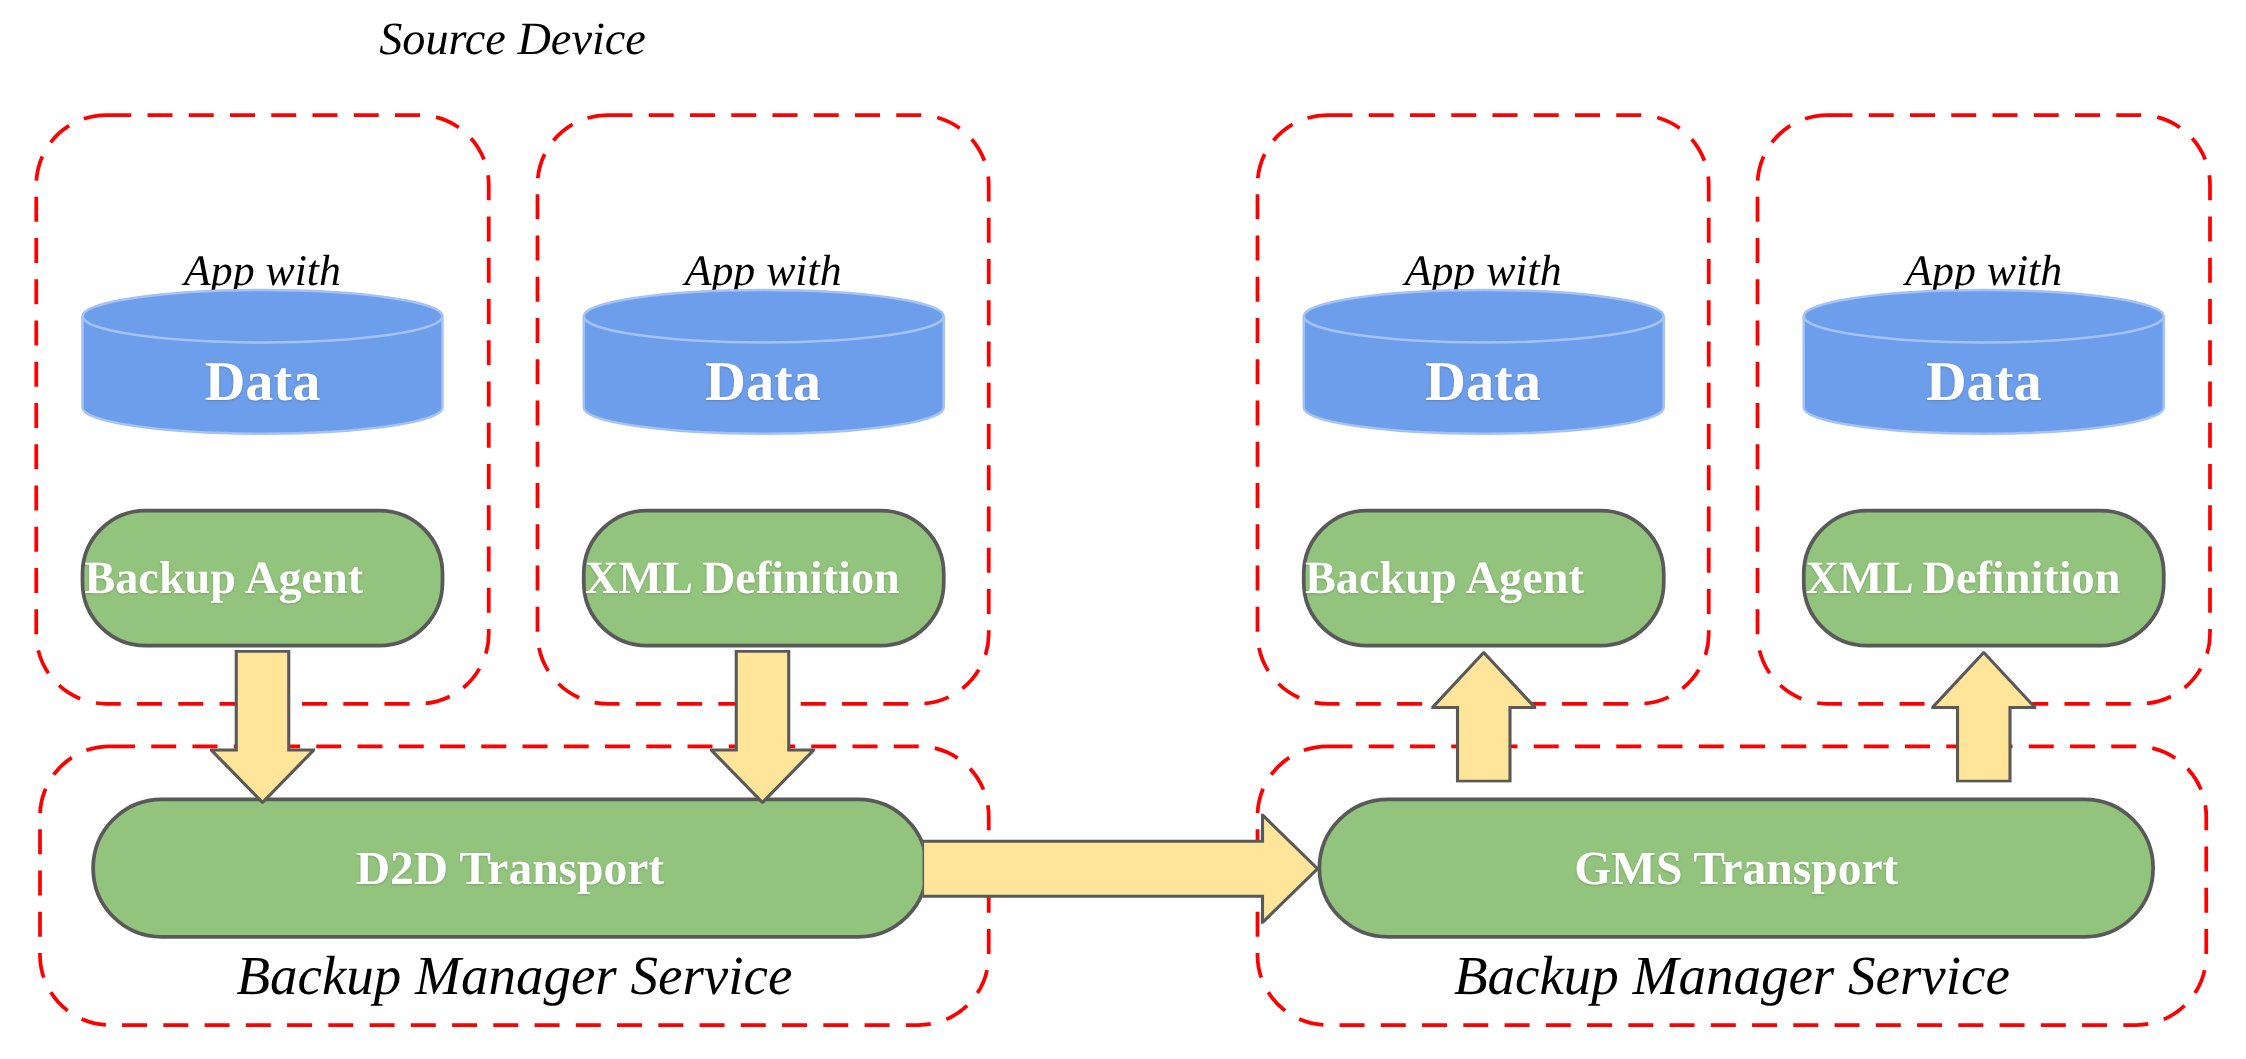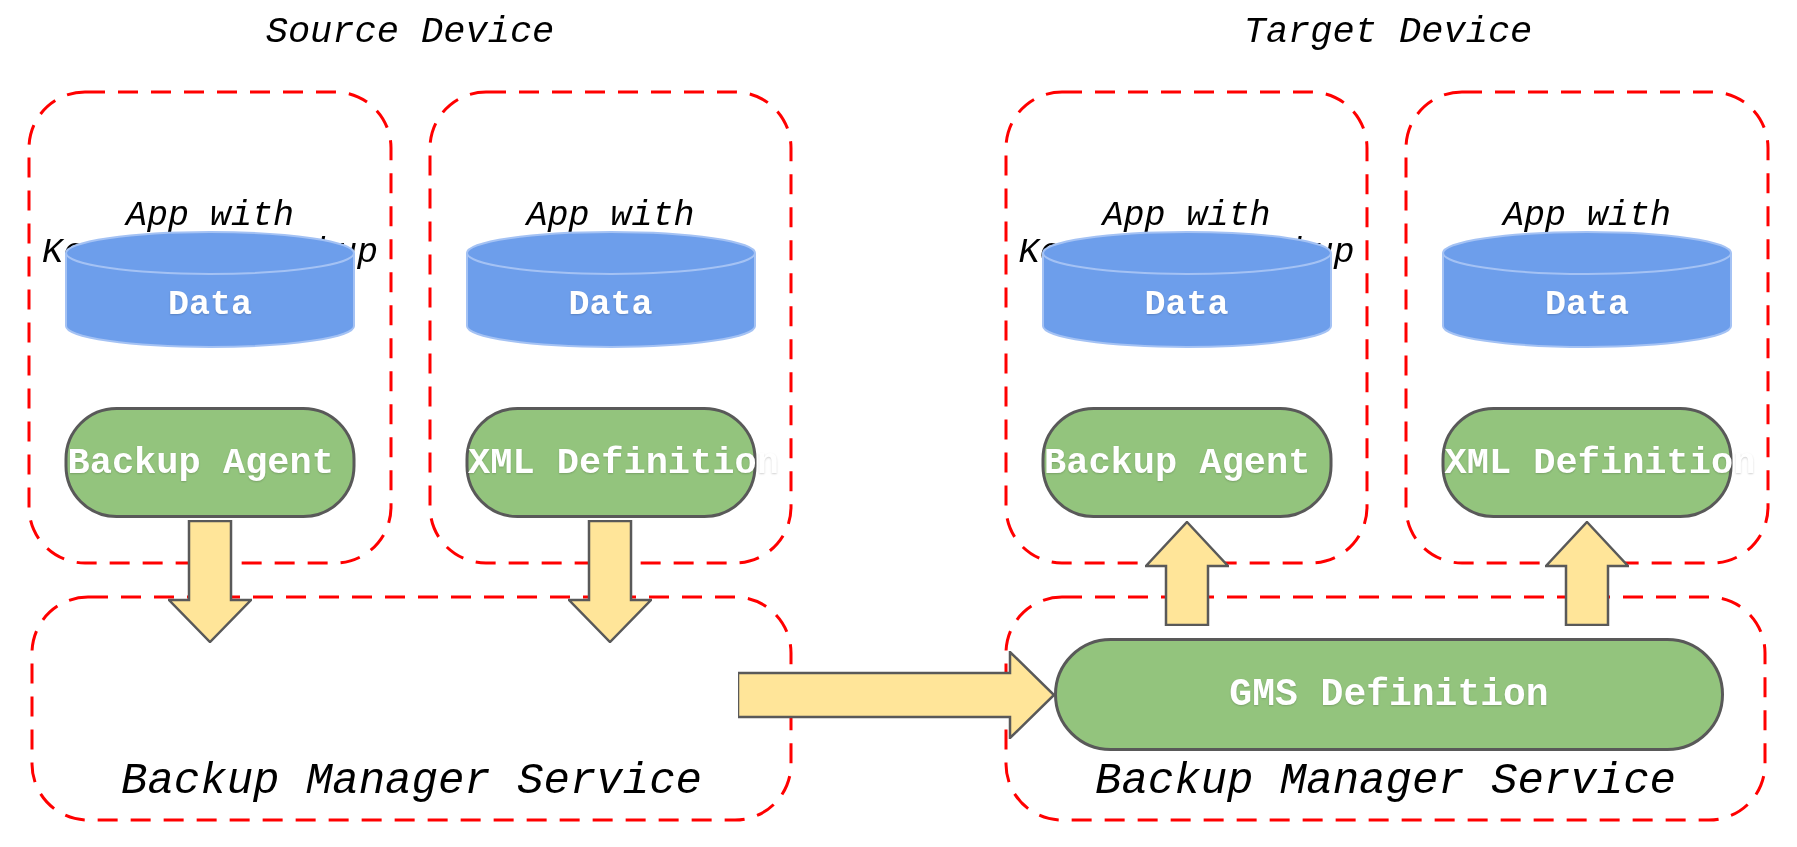--- a/index.html
+++ b/index.html
@@ -10,39 +10,39 @@
     --pill-stroke:#595959;
     --arrow-fill:#ffe599;
     --arrow-stroke:#595959;
     --text-black:#000000;
     --text-white:#ffffff;
   }
   html,body{margin:0;padding:0;background:#ffffff;}
   .canvas{
     position:relative;width:1797px;height:847px;overflow:hidden;
     background:#ffffff;
-    font-family:Liberation Mono, monospace;
+    font-family:Liberation Serif, serif;
   }
   .device-title{
     position:absolute;top:10px;width:400px;
     font-style:italic;font-size:37px;line-height:44px;color:var(--text-black);
     text-align:center;white-space:nowrap;
   }
   .app-box,.bm-box{position:absolute;}
   .dash-svg{position:absolute;left:0;top:0;}
   .app-label{
     position:absolute;left:0;top:108px;width:100%;
     text-align:center;font-style:italic;font-size:35px;line-height:37px;
     color:var(--text-black);
   }
   .cylinder{position:absolute;top:140px;left:50%;transform:translateX(-50%);width:292px;height:120px;}
   .cylinder .data-label{
     position:absolute;left:0;top:30px;width:100%;height:90px;
     display:flex;align-items:center;justify-content:center;
-    font-weight:bold;font-size:35px;color:var(--text-white);
+    font-weight:bold;font-size:45px;color:var(--text-white);
     text-shadow:0 1px 2px rgba(0,0,0,0.18);
   }
   .pill{
     position:absolute;top:317px;left:50%;transform:translateX(-50%);
     width:285px;height:105px;border:3px solid var(--pill-stroke);border-radius:52px;
     background:var(--pill-fill);
     display:flex;align-items:center;
     font-weight:bold;font-size:37px;color:var(--text-white);
     text-shadow:0 1px 2px rgba(0,0,0,0.18);white-space:nowrap;
   }
@@ -61,21 +61,20 @@
     color:var(--text-black);white-space:nowrap;
   }
   .arrow{position:absolute;z-index:3;}
 </style>
 </head>
 <body>
 
 <div class="canvas">
 
   <div class="device-title" style="left:210px;">Source Device</div>
-  <div class="device-title" style="left:1188px;">Target Device</div>
 
   <div class="app-box" style="left:27px;top:90px;width:366px;height:475px;">
     <svg class="dash-svg" width="366" height="475">
       <rect x="2" y="2" width="362" height="471" rx="56" fill="none" stroke="var(--dash-red)" stroke-width="3" stroke-dasharray="20 13"></rect>
     </svg>
     <div class="app-label">
       <div>App with</div>
       <div>Key/Value Backup</div>
     </div>
     <div class="cylinder">
@@ -157,22 +156,25 @@
     <div class="bm-label">Backup Manager Service</div>
   </div>
 
   <div class="bm-box" style="left:1004px;top:595px;width:763px;height:227px;">
     <svg class="dash-svg" width="763" height="227">
       <rect x="2" y="2" width="759" height="223" rx="56" fill="none" stroke="var(--dash-red)" stroke-width="3" stroke-dasharray="20 13"></rect>
     </svg>
     <div class="bm-label">Backup Manager Service</div>
   </div>
 
+  <div class="transport-pill" style="left:73px;top:638px;">
+    <span>D2D Transport</span>
+  </div>
   <div class="transport-pill" style="left:1054px;top:638px;">
-    <span>GMS Definition</span>
+    <span>GMS Transport</span>
   </div>
 
   <svg class="arrow" style="left:168px;top:520px;" width="84" height="123" viewBox="0 0 84 123">
     <polygon points="21,1 63,1 63,80 83,80 42,122 1,80 21,80" fill="var(--arrow-fill)" stroke="var(--arrow-stroke)" stroke-width="2.5" stroke-linejoin="miter"></polygon>
   </svg>
   <svg class="arrow" style="left:568px;top:520px;" width="84" height="123" viewBox="0 0 84 123">
     <polygon points="21,1 63,1 63,80 83,80 42,122 1,80 21,80" fill="var(--arrow-fill)" stroke="var(--arrow-stroke)" stroke-width="2.5" stroke-linejoin="miter"></polygon>
   </svg>
 
   <svg class="arrow" style="left:1145px;top:521px;" width="84" height="105" viewBox="0 0 84 105">

